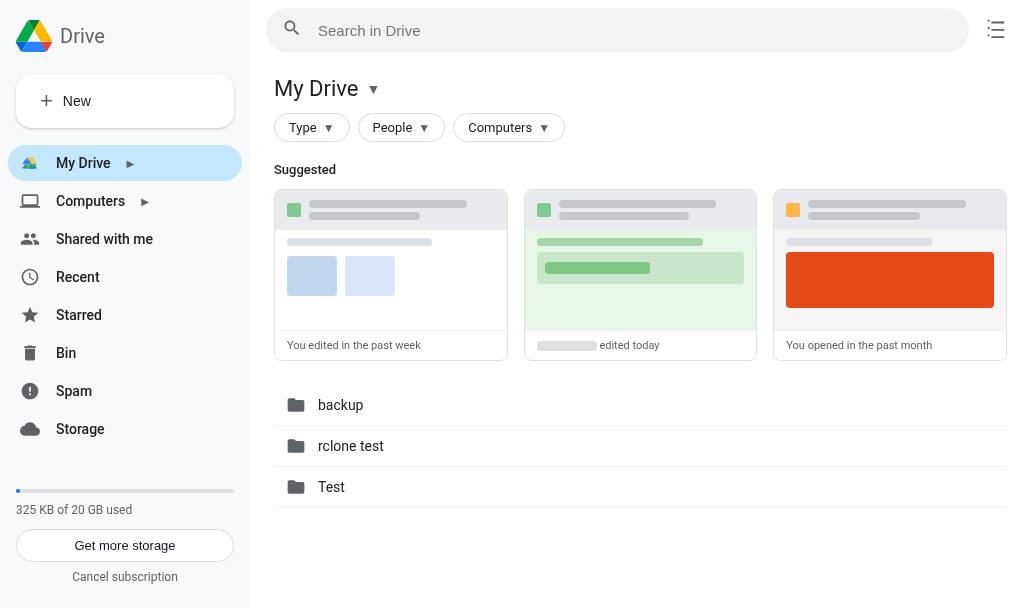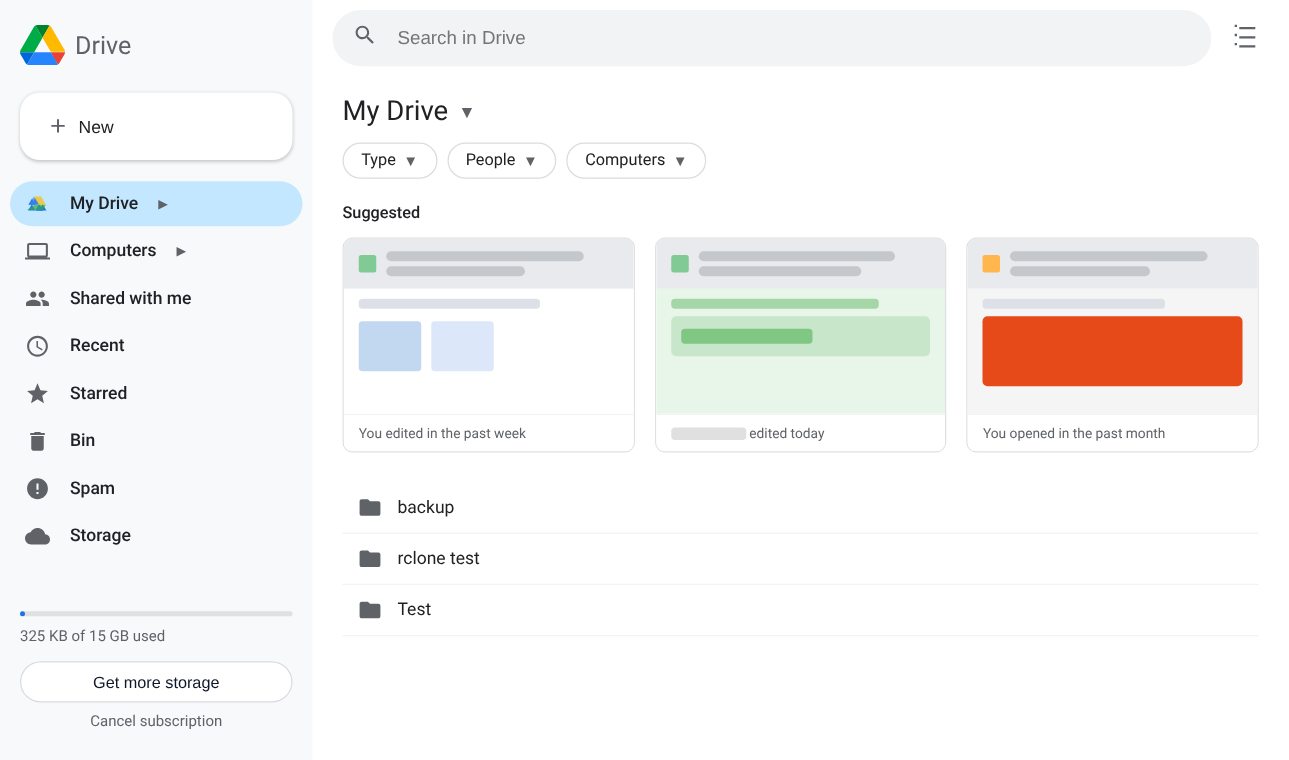--- a/index.html
+++ b/index.html
@@ -463,21 +463,21 @@
         <path d="M19.35 10.04C18.67 6.59 15.64 4 12 4 9.11 4 6.6 5.64 5.35 8.04 2.34 8.36 0 10.91 0 14c0 3.31 2.69 6 6 6h13c2.76 0 5-2.24 5-5 0-2.64-2.05-4.78-4.65-4.96z"></path>
       </svg>
     </span>
     <span>Storage</span>
   </div>
 
   <div class="storage-section">
     <div class="storage-bar-bg">
       <div class="storage-bar-fill"></div>
     </div>
-    <span class="storage-text">325 KB of 15 GB used</span>
+    <span class="storage-text">325 KB of 20 GB used</span>
     <button class="get-storage-btn">Get more storage</button>
     <div class="cancel-sub">Cancel subscription</div>
   </div>
 </div>
 
 <div class="main">
 
   <div class="header">
     <div class="search-bar">
       <span class="search-icon">

